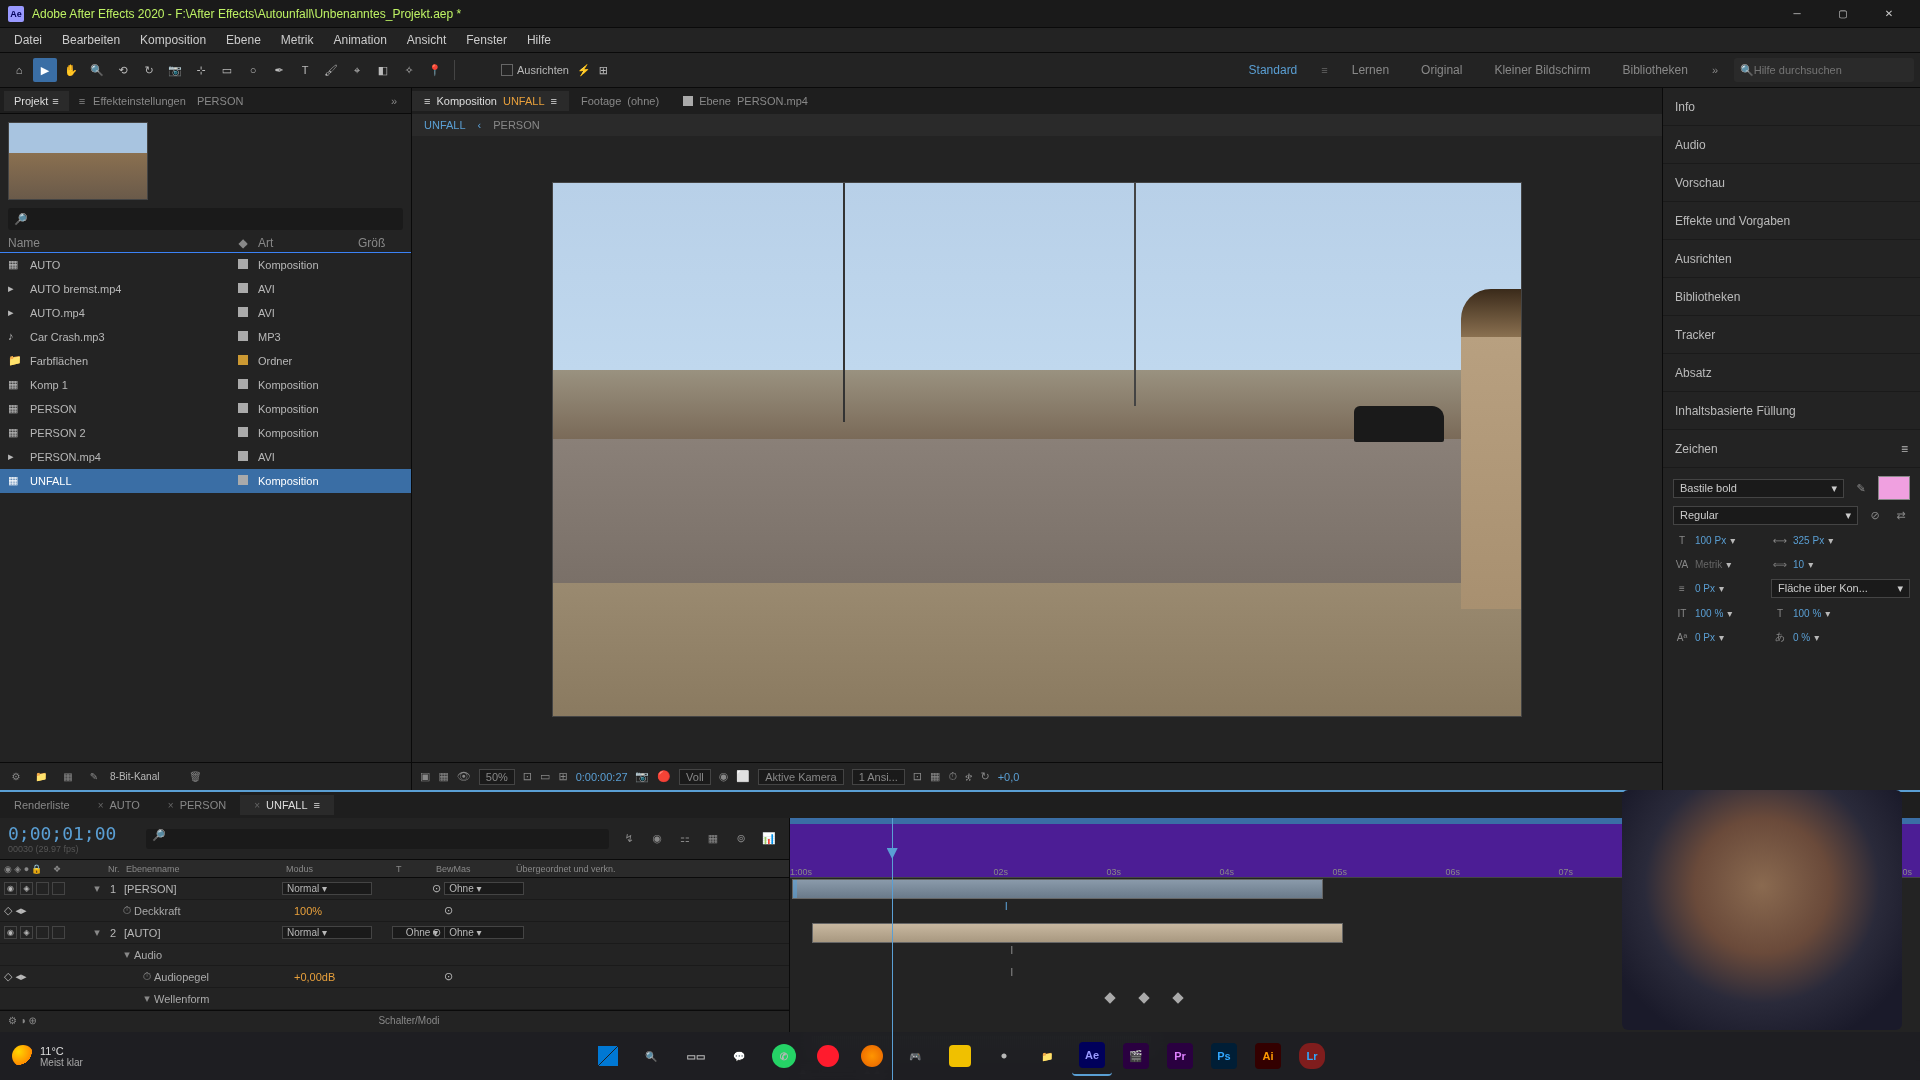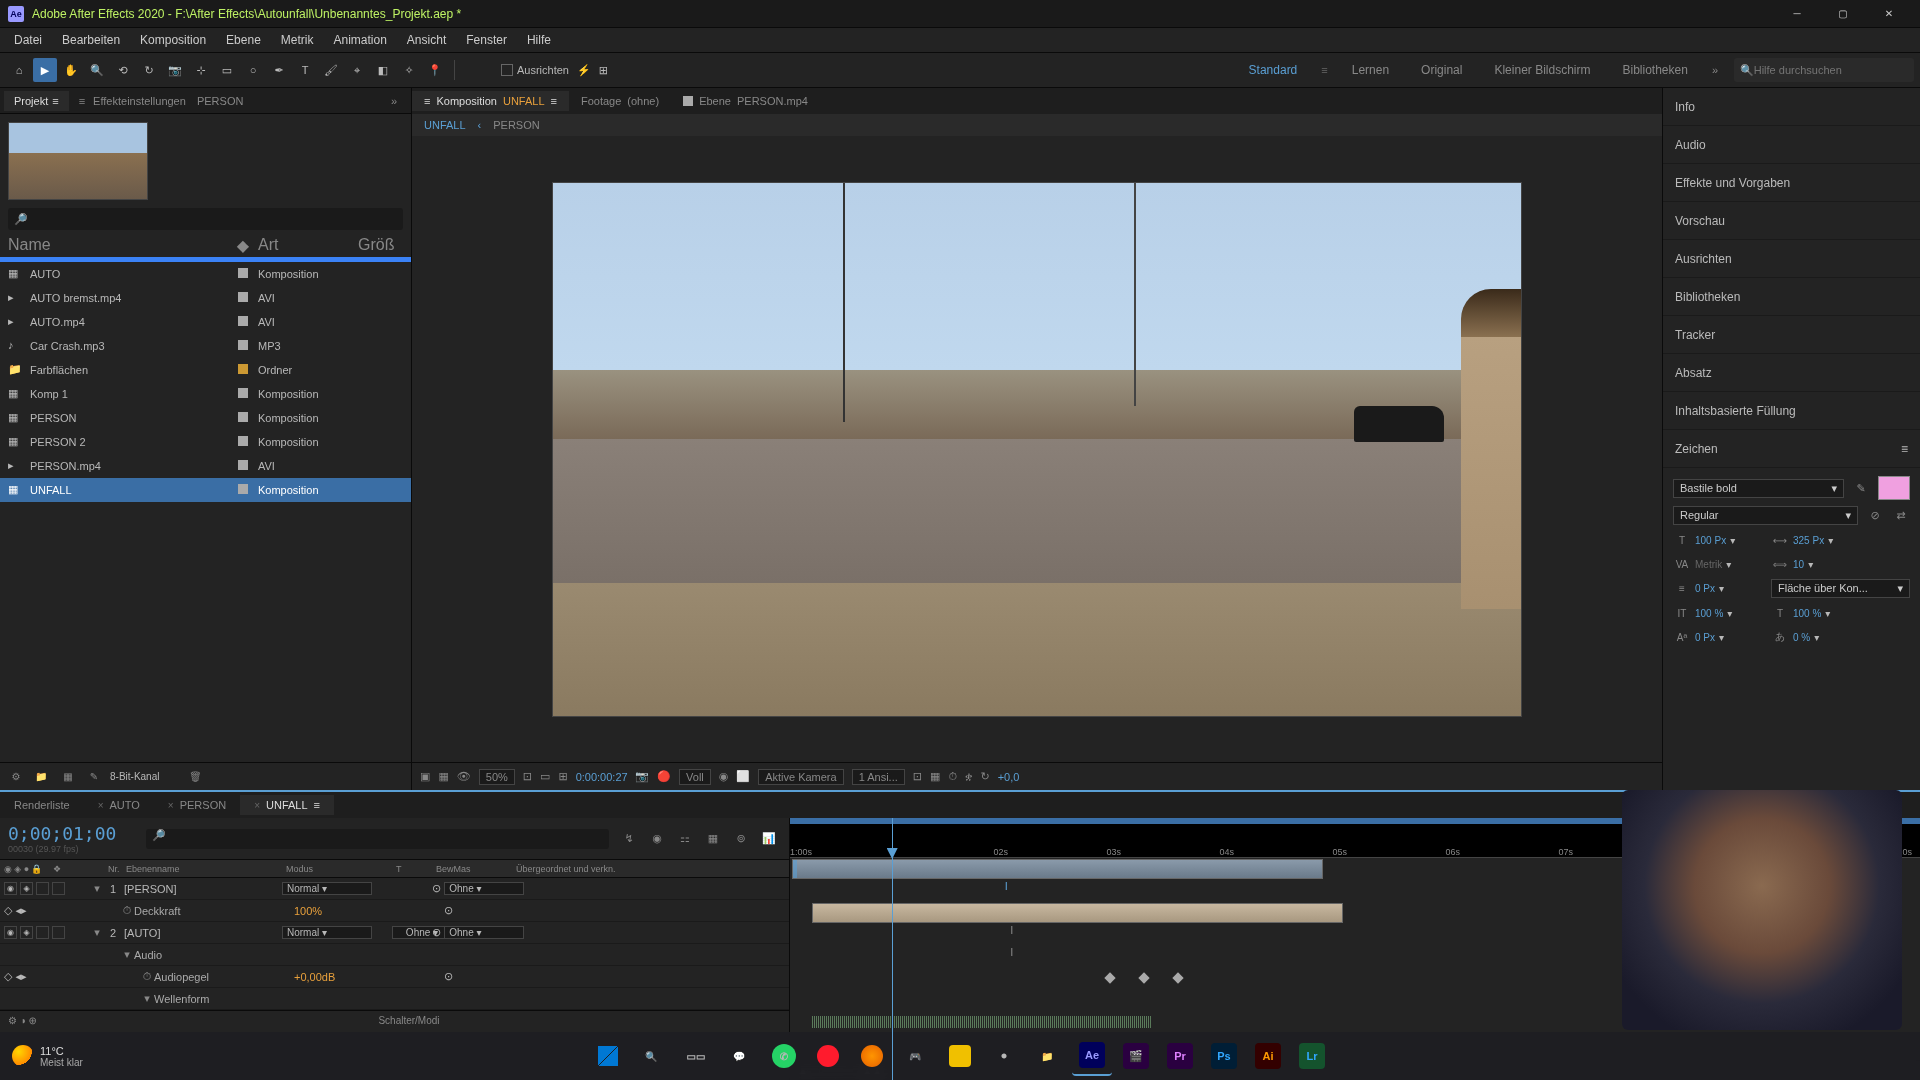--- a/index.html
+++ b/index.html
@@ -38,21 +38,21 @@
 .panel-tab { padding: 4px 10px; color: #888; font-size: 11px; display: flex; align-items: center; gap: 4px; }
 .panel-tab.active { color: #ddd; background: #2a2a2a; }
 
 
 .project-panel { flex: 1; background: #232323; display: flex; flex-direction: column; }
 .project-header { height: 90px; display: flex; padding: 8px; gap: 8px; }
 .project-thumb { width: 140px; height: 78px; background: linear-gradient(to bottom, #a8c4e0 0%, #a8c4e0 40%, #8a7050 40%, #6a5a4a 100%); border: 1px solid #444; }
 .project-info { display: flex; flex-direction: column; font-size: 11px; color: #ccc; }
 .project-info .name { font-weight: bold; margin-bottom: 4px; }
 .project-search { margin: 4px 8px; height: 22px; background: #1a1a1a; border-radius: 3px; display: flex; align-items: center; padding: 0 6px; }
-.project-list-header { display: flex; padding: 2px 8px; border-bottom: 5px solid #3b82f6; font-size: 16px; color: #888; }
+.project-list-header { display: flex; padding: 2px 8px; border-bottom: 1px solid #3b82f6; font-size: 12px; color: #888; }
 .project-list-header .col-name { width: 220px; }
 .project-list-header .col-label { width: 30px; text-align:center;}
 .project-list-header .col-type { width: 100px; }
 .project-list { flex: 1; overflow: auto; }
 .project-item { display: flex; align-items: center; height: 24px; padding: 0 8px; font-size: 11px; }
 .project-item.selected { background: #3a6ea5; color: #fff; }
 .project-item .item-icon { width: 16px; height: 14px; margin-right: 6px; display:inline-block;}
 .project-item .item-name { width: 198px; }
 .project-item .item-label { width: 30px; text-align:center;}
 .project-item .label-swatch { width: 10px; height: 10px; display: inline-block; }
@@ -112,21 +112,21 @@
 .layer-row .num { width: 18px; text-align:center;}
 .layer-row .layer-name { width: 160px; padding-left: 2px; }
 .layer-row .mode { width: 110px; }
 .layer-row .mode-dd { background:#1a1a1a; border:1px solid #444; padding:0 4px; font-size:10px; display:inline-block; width:90px;}
 .layer-row .trk { width:40px; text-align:center;}
 .layer-row .parent { width: 140px; }
 .layer-row.prop { padding-left: 0; }
 .layer-row.prop .propname { color: #aaa; }
 .layer-row .hotval { color: #e8a03c; }
 .layer-row .resetval { color: #5a9fd4; }
-.ruler { height: 40px; position: relative; border-bottom: 1px solid #444; background:#000000;}
+.ruler { height: 60px; position: relative; border-bottom: 1px solid #444; background:#4c1d95;}
 .ruler-workarea { position:absolute; top:0; left:0; height:6px; width:100%; background:#3a6ea5;}
 .ruler-tick { position:absolute; bottom:0; font-size:9px; color:#888;}
 .playhead { position: absolute; top: 0; width: 1px; background: #5a9fd4; height: 100%; z-index: 10; pointer-events:none;}
 .playhead::before { content:''; position:absolute; top:30px; left:-5px; width:11px; height:11px; background:#5a9fd4; clip-path: polygon(0 0, 100% 0, 50% 100%);}
 .track-area { position: relative; flex:1;}
 .clip { position: absolute; height: 20px; border: 1px solid #666; }
 .clip.video1 { background: linear-gradient(to bottom, #8a9aaa 0%, #6a7a8a 100%); }
 .clip.video2 { background: linear-gradient(to bottom, #c8b8a0 0%, #a89880 100%); }
 .clip .edge { position:absolute; top:0; width:4px; height:100%; background:rgba(90,159,212,0.6);}
 .keyframe { position: absolute; width: 8px; height: 8px; background: #aaa; transform: rotate(45deg); }
@@ -352,22 +352,22 @@
       <div class="vc-item">ቋ</div>
       <div class="vc-item">↻</div>
       <div class="vc-item" style="color:#5a9fd4;">+0,0</div>
     </div>
   </div>
 
   <div class="right-col">
     <div id="right-panels">
         <div class="right-panel-item">Info</div>
         <div class="right-panel-item">Audio</div>
+        <div class="right-panel-item">Vorschau</div>
         <div class="right-panel-item">Effekte und Vorgaben</div>
-        <div class="right-panel-item">Vorschau</div>
         <div class="right-panel-item">Ausrichten</div>
         <div class="right-panel-item">Bibliotheken</div>
         <div class="right-panel-item">Tracker</div>
         <div class="right-panel-item">Absatz</div>
         <div class="right-panel-item">Inhaltsbasierte Füllung</div>
       </div>
     <div class="right-panel-item" style="justify-content:space-between;">
       <span>Zeichen</span>
         <span>≡</span>
     </div>
@@ -604,16 +604,16 @@
     <div class="task-icon">
         <div class="adobe-ic" style="background:#2a0040;color:#e080ff;">Pr</div>
       </div>
     <div class="task-icon">
         <div class="adobe-ic" style="background:#001e36;color:#31a8ff;">Ps</div>
       </div>
     <div class="task-icon">
         <div class="adobe-ic" style="background:#330000;color:#ff9a00;">Ai</div>
       </div>
     <div class="task-icon">
-        <div class="adobe-ic" style="background:#14532d;color:#31a8ff;">Lr</div>
+        <div class="adobe-ic" style="background:#7f1d1d;color:#31a8ff;border-radius:11px;">Lr</div>
       </div>
   </div>
 </div>
 
 </body></html>

